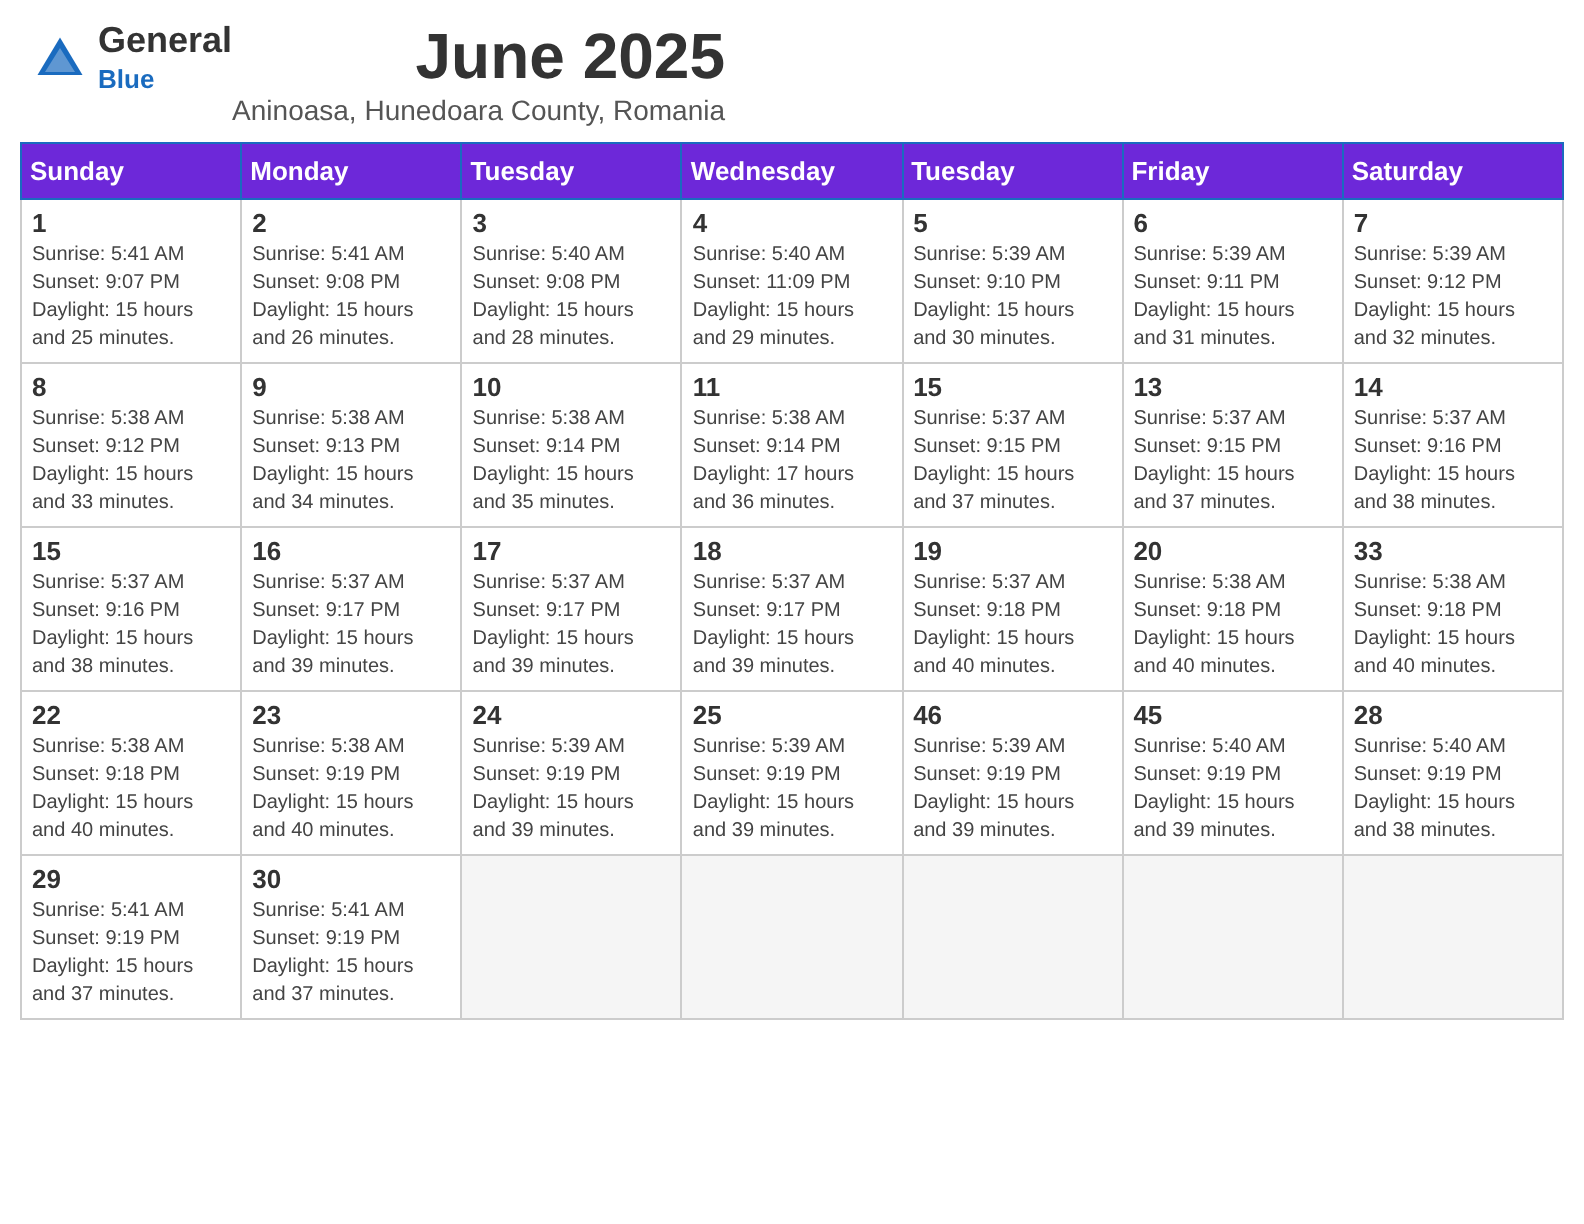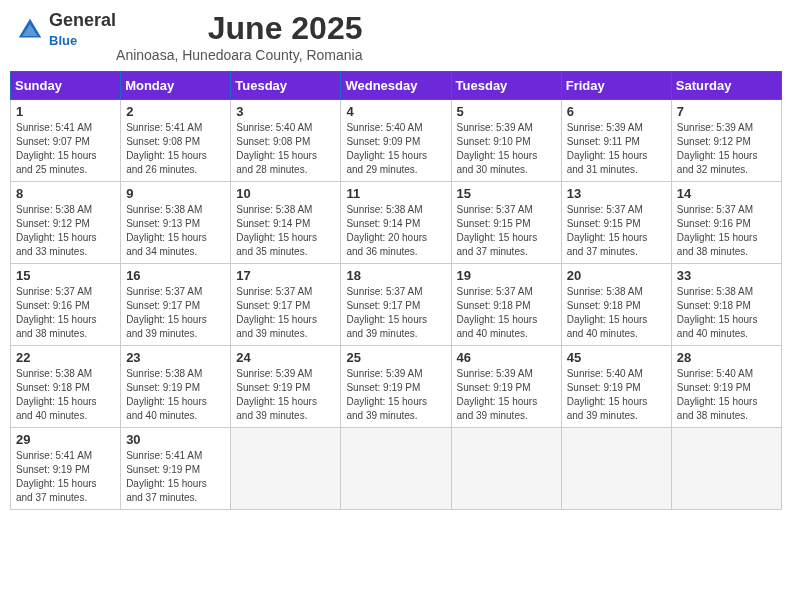--- a/index.html
+++ b/index.html
@@ -143,21 +143,21 @@
           <div class="cell-info">
             <div>Sunrise: 5:40 AM</div>
             <div>Sunset: 9:08 PM</div>
             <div>Daylight: 15 hours and 28 minutes.</div>
           </div>
         </td>
         <td>
           <div class="cell-day">4</div>
           <div class="cell-info">
             <div>Sunrise: 5:40 AM</div>
-            <div>Sunset: 9:09 PM</div>
+            <div>Sunset: 11:09 PM</div>
             <div>Daylight: 15 hours and 29 minutes.</div>
           </div>
         </td>
         <td>
           <div class="cell-day">5</div>
           <div class="cell-info">
             <div>Sunrise: 5:39 AM</div>
             <div>Sunset: 9:10 PM</div>
             <div>Daylight: 15 hours and 30 minutes.</div>
           </div>
@@ -202,21 +202,21 @@
             <div>Sunrise: 5:38 AM</div>
             <div>Sunset: 9:14 PM</div>
             <div>Daylight: 15 hours and 35 minutes.</div>
           </div>
         </td>
         <td>
           <div class="cell-day">11</div>
           <div class="cell-info">
             <div>Sunrise: 5:38 AM</div>
             <div>Sunset: 9:14 PM</div>
-            <div>Daylight: 20 hours and 36 minutes.</div>
+            <div>Daylight: 17 hours and 36 minutes.</div>
           </div>
         </td>
         <td>
           <div class="cell-day">15</div>
           <div class="cell-info">
             <div>Sunrise: 5:37 AM</div>
             <div>Sunset: 9:15 PM</div>
             <div>Daylight: 15 hours and 37 minutes.</div>
           </div>
         </td>

